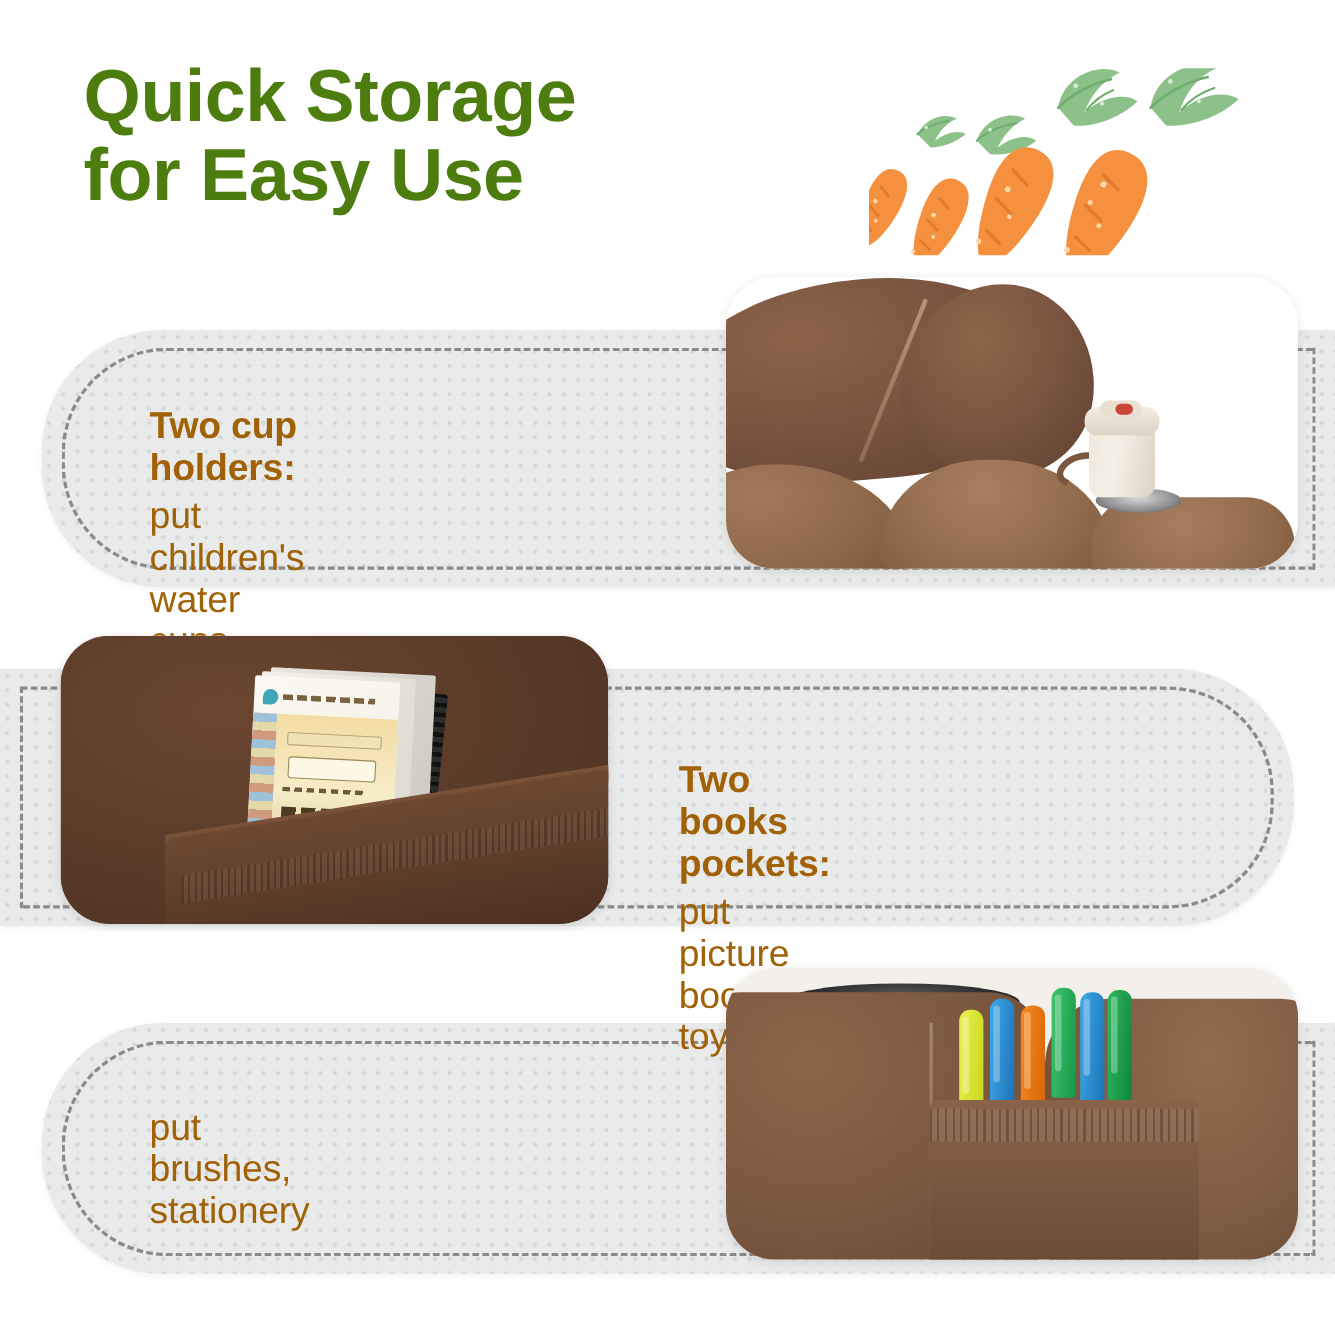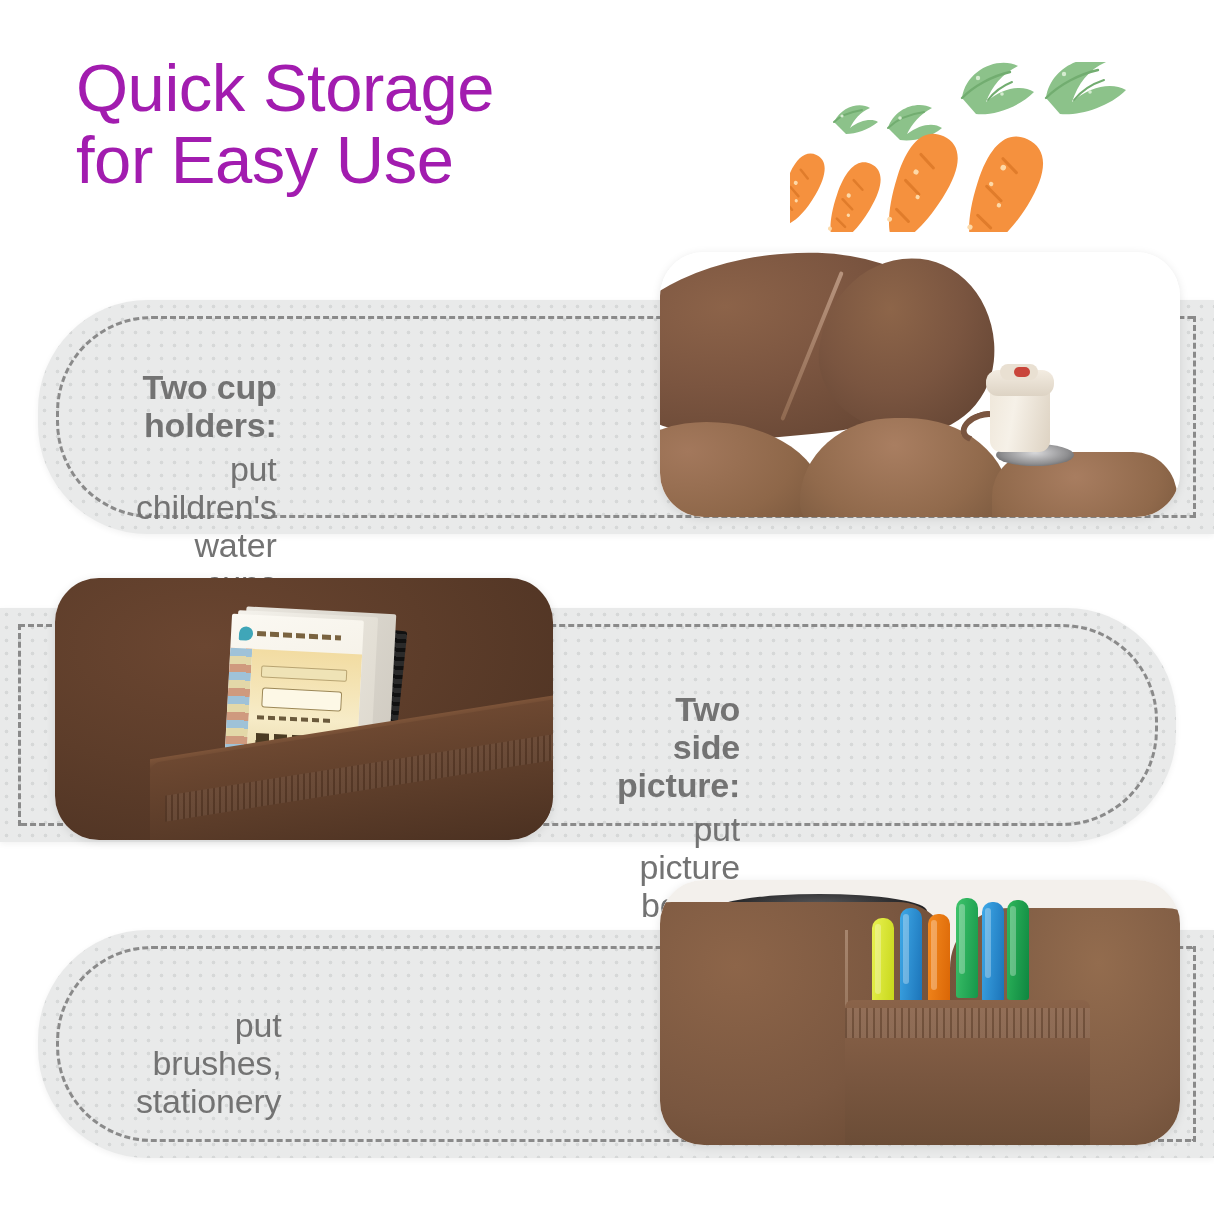--- a/index.html
+++ b/index.html
@@ -10,24 +10,24 @@
     position:relative;
     overflow:hidden;
   }
 
   
   #headline {
     position:absolute;
     left:76px; top:52px;
     width:700px;
     font-size:67px;
-    font-weight:normal;
+    font-weight:bold;
     line-height:1.08;
     letter-spacing:-0.5px;
-    color:#a21caf;
+    color:#4d7c0f;
     white-space:pre-line;
   }
 
   
   #carrots {
     position:absolute;
     left:790px; top:62px;
     width:360px; height:170px;
   }
 
@@ -53,23 +53,22 @@
   }
   
   .panel.left-round  { border-radius:110px 0 0 110px; }
   .panel.right-round { border-radius:0 110px 110px 0; }
   .panel.left-round::after  { border-radius:96px 0 0 96px; }
   .panel.right-round::after { border-radius:0 96px 96px 0; }
 
   .panel-text {
     position:absolute;
     z-index:4;
-    color:#737373;
+    color:#a16207;
     line-height:1.12;
-    text-align:right;
   }
   .panel-text .t-bold {
     display:block;
     font-weight:bold;
     font-size:34px;
     letter-spacing:-0.2px;
   }
   .panel-text .t-sub {
     display:block;
     font-size:34px;
@@ -391,21 +390,21 @@
       <div id="p1-cupred"></div>
     </div>
   </div>
 </div>
 
 <div class="row">
 
   <div class="panel right-round" style="left:0px; top:608px; width:1176px; height:234px;"></div>
 
   <div class="panel-text" style="left:617px; top:690px;">
-    <span class="t-bold">Two side picture:</span>
+    <span class="t-bold">Two books pockets:</span>
     <span class="t-sub">put picture books, toys</span>
   </div>
 
   <div class="photo" id="photo2">
     <div class="photo-inner">
       <div id="p2-bg" class="fab"></div>
       <div id="p2-books">
         <div id="p2-binder"></div>
         <div id="p2-book-back"></div>
         <div id="p2-book-mid"></div>

